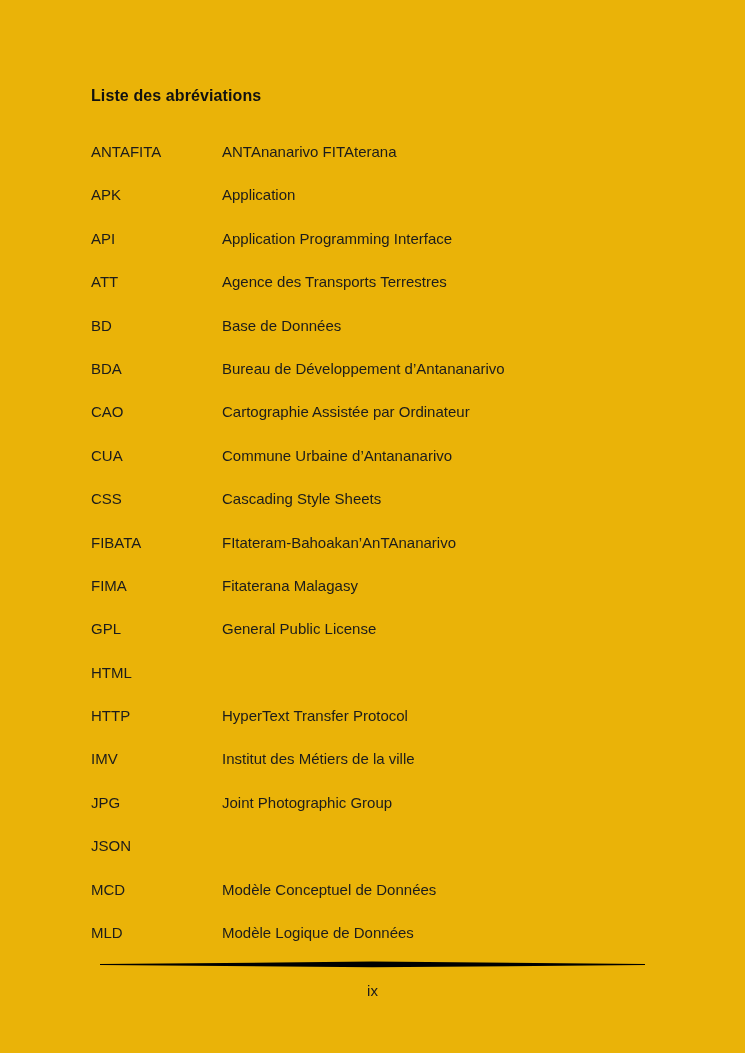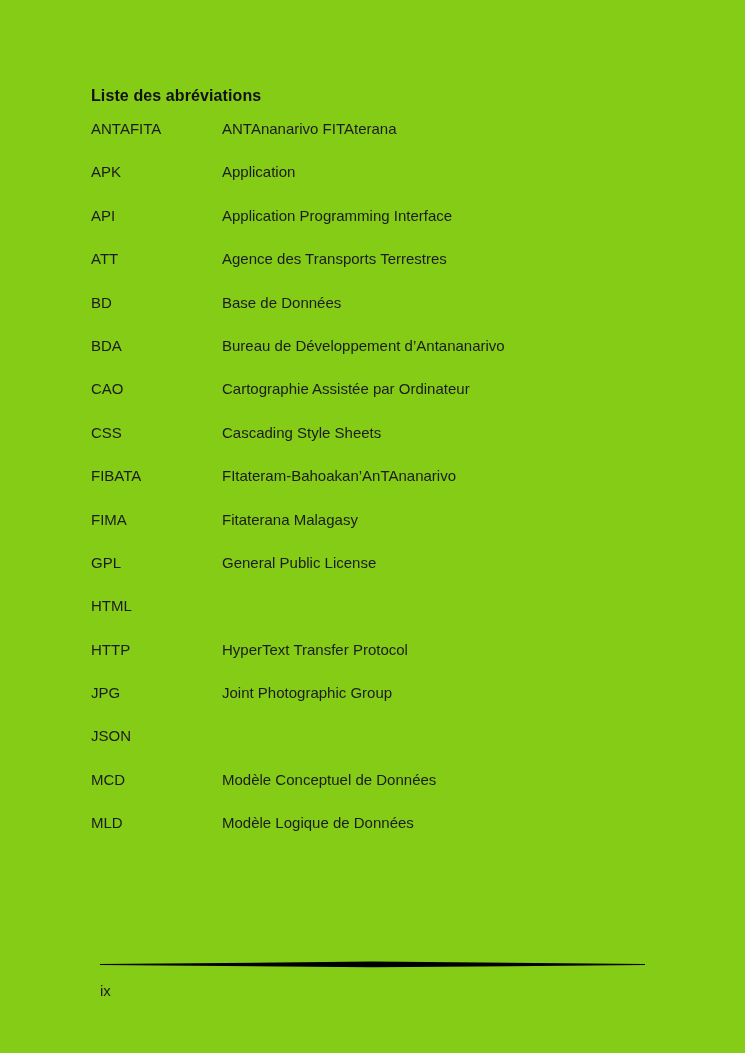--- a/index.html
+++ b/index.html
@@ -11,36 +11,36 @@
     height: 1053px;
     background: #ffffff;
     position: relative;
     overflow: hidden;
     font-family: "Liberation Sans", sans-serif;
     color: #1c1c1c;
   }
   .page {
     position: absolute;
     inset: 0;
-    background: #84cc16;
+    background: #eab308;
   }
   .title {
     position: absolute;
     left: 91px;
     top: 87px;
     margin: 0;
     font-size: 16px;
     font-weight: bold;
     color: #111111;
     letter-spacing: 0.1px;
   }
   .abbr-list {
     position: absolute;
     left: 91px;
-    top: 120px;
+    top: 143px;
     width: 580px;
   }
   .row {
     display: flex;
     height: 43.4px;
     align-items: flex-start;
     font-size: 15px;
     line-height: 18px;
   }
   .row .abbr {
@@ -58,21 +58,21 @@
     top: 961px;
     width: 545px;
     height: 8px;
     display: block;
   }
   .page-number {
     position: absolute;
     left: 100px;
     top: 982px;
     width: 545px;
-    text-align: left;
+    text-align: center;
     font-size: 15px;
     color: #1c1c1c;
   }
 </style>
 </head>
 <body>
 
 <div class="page">
 
   <h1 class="title">Liste des abréviations</h1>
@@ -107,20 +107,24 @@
       <div class="row">
         <span class="abbr">BDA</span>
         <span class="def">Bureau de Développement d’Antananarivo</span>
       </div>
 
       <div class="row">
         <span class="abbr">CAO</span>
         <span class="def">Cartographie Assistée par Ordinateur</span>
       </div>
 
+      <div class="row">
+        <span class="abbr">CUA</span>
+        <span class="def">Commune Urbaine d’Antananarivo</span>
+      </div>
 
       <div class="row">
         <span class="abbr">CSS</span>
         <span class="def">Cascading Style Sheets</span>
       </div>
 
       <div class="row">
         <span class="abbr">FIBATA</span>
         <span class="def">FItateram-Bahoakan’AnTAnanarivo</span>
       </div>
@@ -137,20 +141,24 @@
 
       <div class="row">
         <span class="abbr">HTML</span>
       </div>
 
       <div class="row">
         <span class="abbr">HTTP</span>
         <span class="def">HyperText Transfer Protocol</span>
       </div>
 
+      <div class="row">
+        <span class="abbr">IMV</span>
+        <span class="def">Institut des Métiers de la ville</span>
+      </div>
 
       <div class="row">
         <span class="abbr">JPG</span>
         <span class="def">Joint Photographic Group</span>
       </div>
 
       <div class="row">
         <span class="abbr">JSON</span>
       </div>
 

